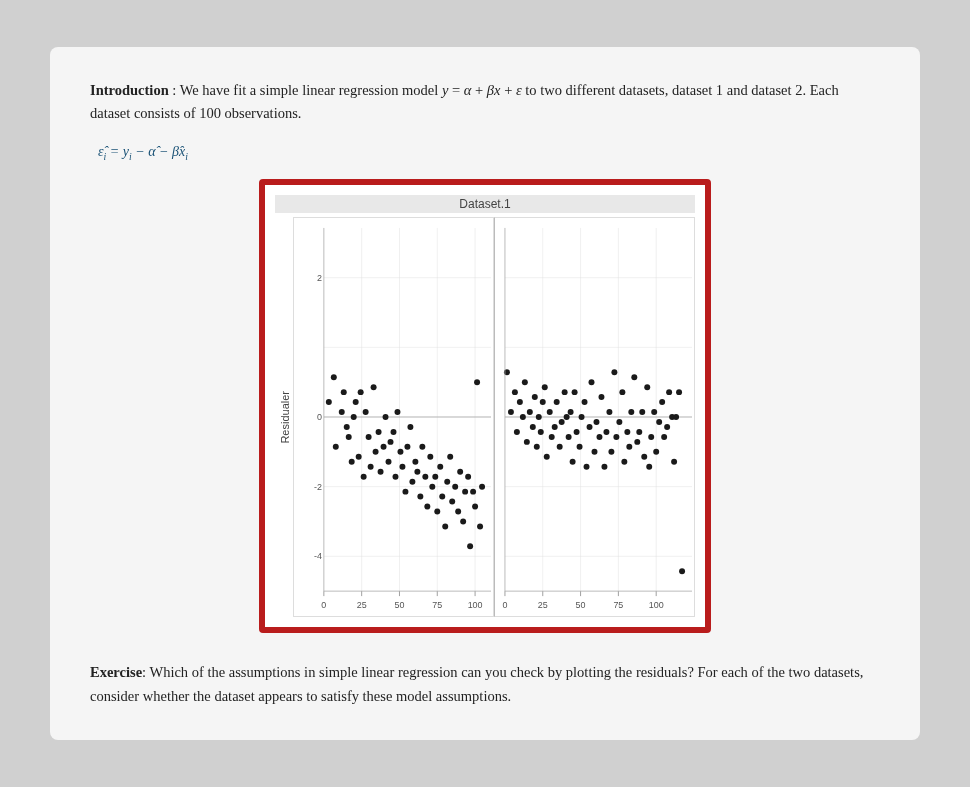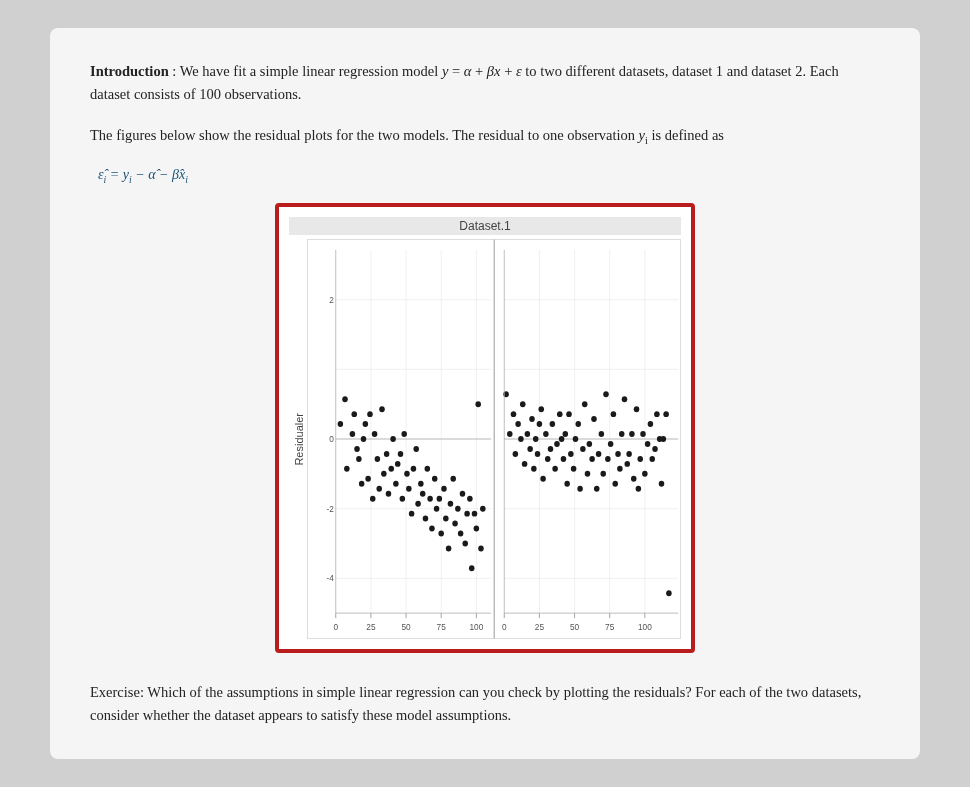--- a/index.html
+++ b/index.html
@@ -42,25 +42,25 @@
       padding-left: 8px;
     }
     .where-block {
       font-size: 14.5px;
       line-height: 1.6;
       color: #222;
       margin-bottom: 22px;
     }
     .chart-container {
       background: white;
-      border: 4px solid #b91c1c;
+      border: 6px solid #b91c1c;
       border-radius: 4px;
       padding: 10px 10px 10px 10px;
       margin: 0 auto 28px auto;
-      width: 420px;
+      width: 452px;
       position: relative;
     }
     .chart-title-row {
       display: flex;
       width: 100%;
       margin-bottom: 4px;
     }
     .chart-title {
       flex: 1;
       text-align: center;
@@ -108,36 +108,33 @@
       width: 100%;
       height: 100%;
     }
     .exercise-block {
       font-size: 14.5px;
       line-height: 1.6;
       color: #222;
       margin-top: 8px;
     }
     .exercise-block strong {
-      font-weight: normal;
+      font-weight: bold;
     }
     sub { font-size: 0.7em; }
   </style>
 </head>
 <body>
 
 <div class="card">
 
   <div class="intro-block">
     <strong>Introduction</strong><span> : We have fit a simple linear regression model <em>y</em> = <em>α</em> + <em>βx</em> + <em>ε</em> to two different datasets, dataset 1 and dataset 2. Each dataset consists of 100 observations.</span>
   </div>
 
-  <div class="residual-def">
-    The figures below show the residual plots for the two models. The residual to one observation <em>y</em><sub>i</sub> <span>is defined as</span>
-  </div>
 
   <div class="formula-block">
     <em>ε̂</em><sub>i</sub> = <em>y</em><sub>i</sub> − <em>α̂</em> − <em>β̂x</em><sub>i</sub>
   </div>
 
 
   <div class="chart-container">
 
     <div class="chart-title-row">
       <div class="chart-title">Dataset.1</div>

